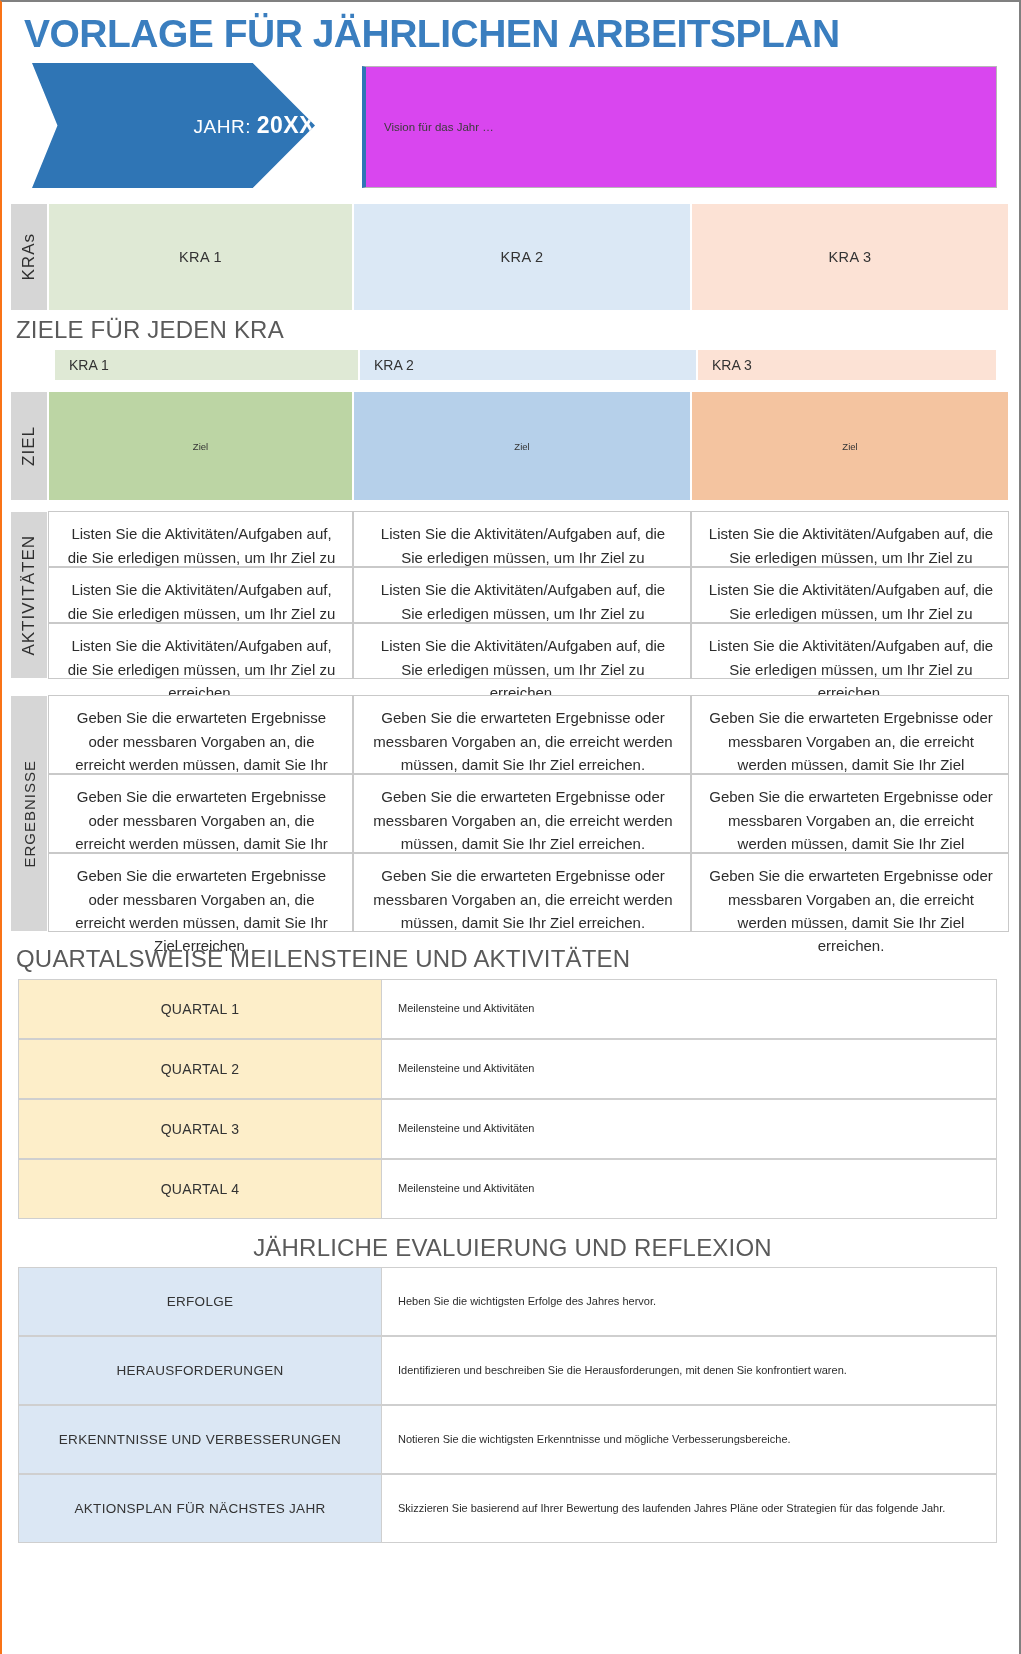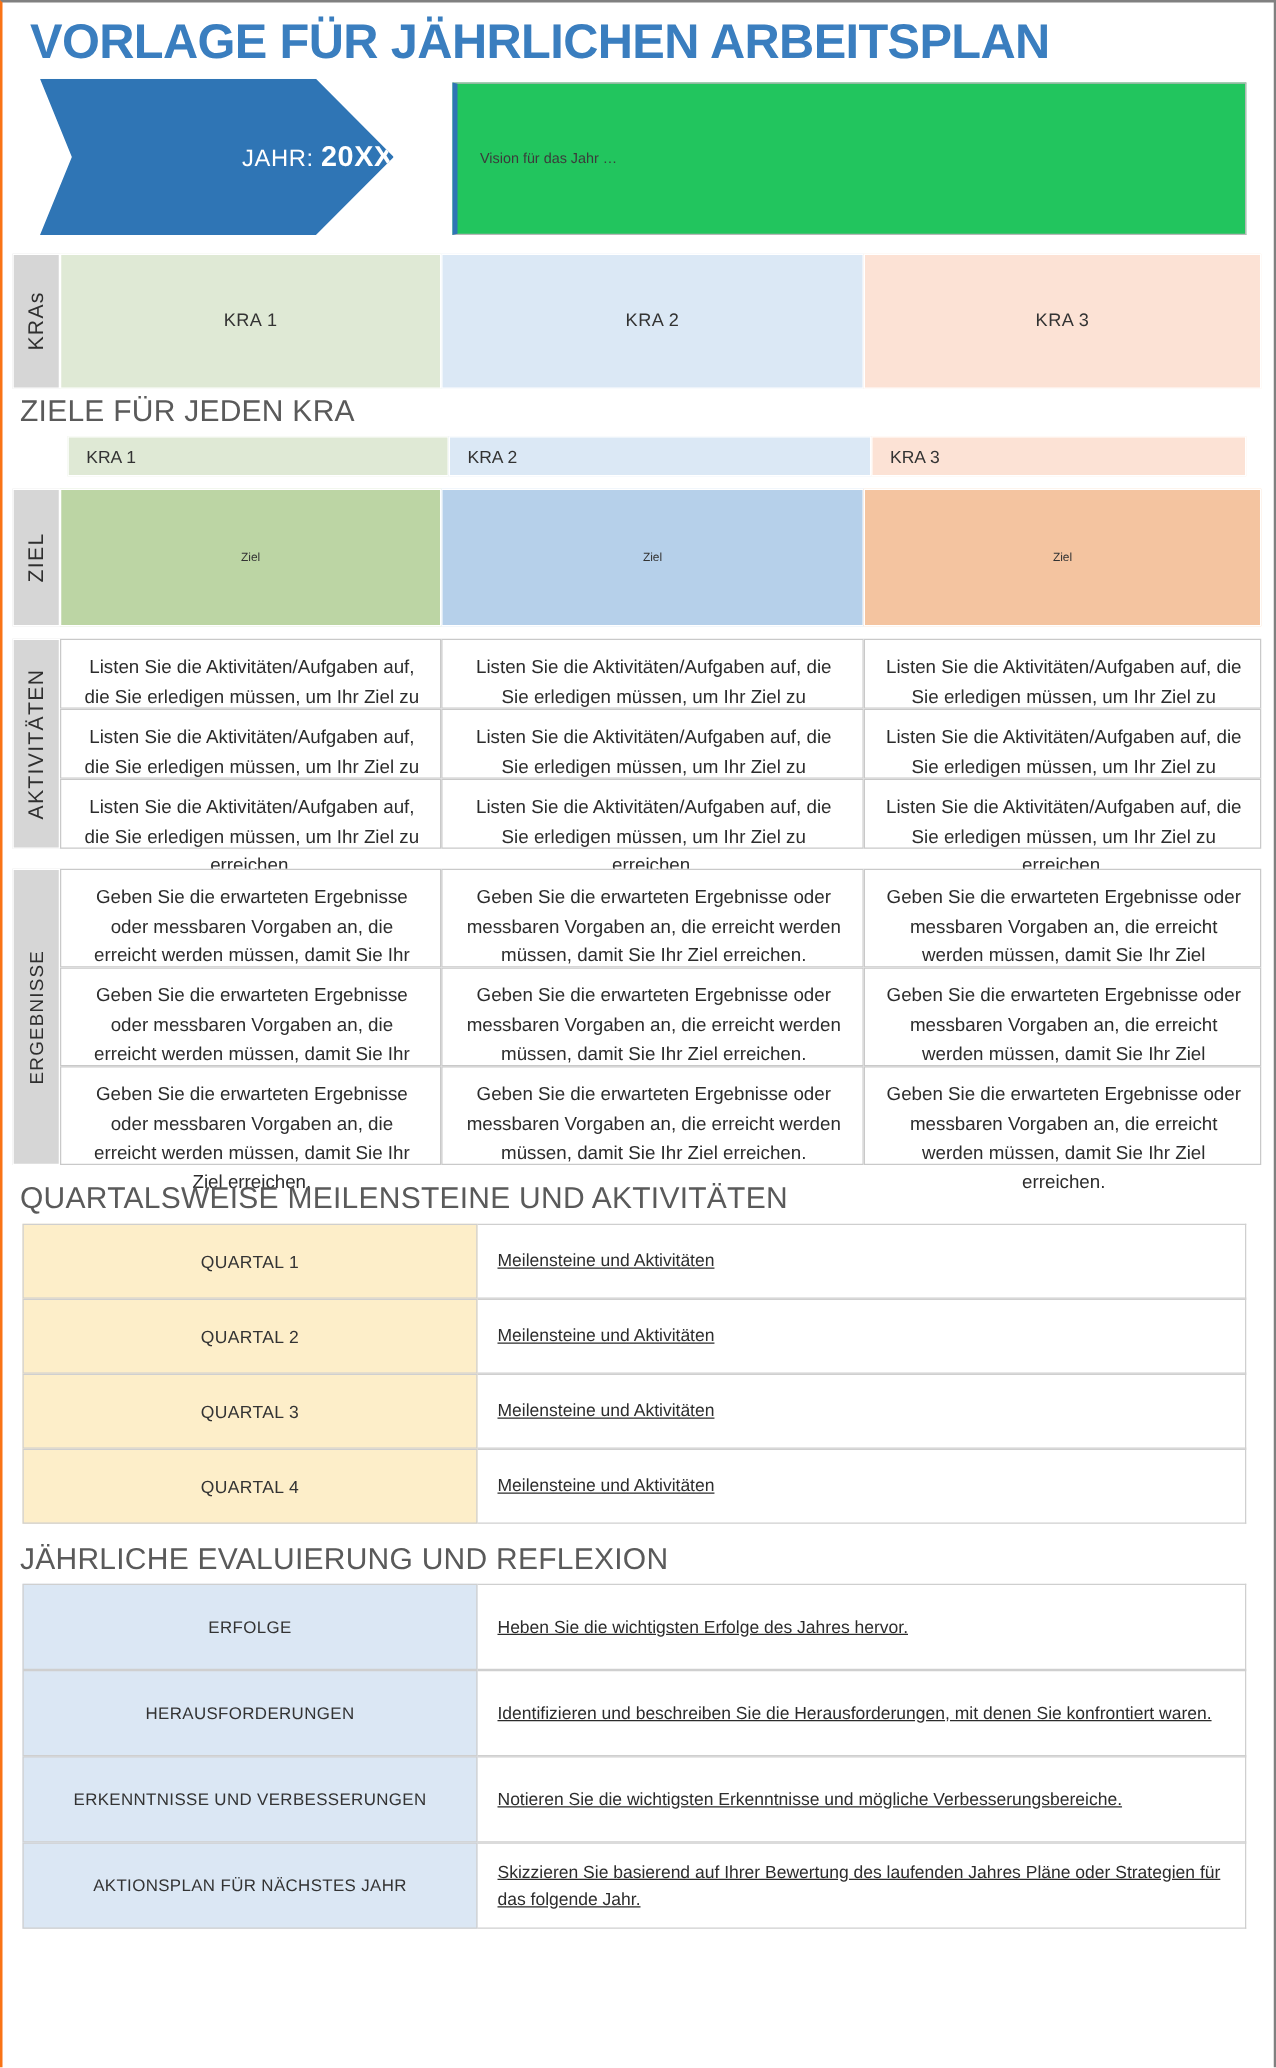--- a/index.html
+++ b/index.html
@@ -70,21 +70,21 @@
 
   .vision-box {
     position: absolute;
     left: 352px;
     top: 3px;
     right: 12px;
     height: 122px;
     box-sizing: border-box;
     border: 1px solid #b7b7b7;
     border-left: 4px solid #2f75b5;
-    background: #22c55e;
+    background: #d946ef;
     display: flex;
     align-items: center;
   }
   .vision-text {
     font-size: 11.5px;
     color: #3b3b3b;
     padding-left: 18px;
   }
 
   
@@ -202,27 +202,26 @@
     justify-content: center;
     font-size: 14px;
     letter-spacing: 0.3px;
     color: #333333;
   }
   .tc-body {
     flex: 1 1 auto;
     box-sizing: border-box;
     border: 1px solid #cfcfcf;
     border-left: none;
-    font-size: 14px;
+    font-size: 11px;
     color: #2c2c2c;
     padding: 0 0 0 16px;
     display: flex;
     align-items: center;
     line-height: 1.55;
-    text-decoration: underline;
   }
   .q-row .tc-label, .q-row .tc-body { height: 60px; }
   .bg-y { background: #fdeec9; }
 
   .e-row .tc-label, .e-row .tc-body { height: 69px; }
   .bg-b3 { background: #dbe7f4; }
   .e-row .tc-label { font-size: 13.5px; }
 </style>
 </head>
 <body>
@@ -336,21 +335,21 @@
       <div class="two-col-row q-row">
         <div class="tc-label bg-y">QUARTAL 3</div>
         <div class="tc-body">Meilensteine und Aktivitäten</div>
       </div>
       <div class="two-col-row q-row">
         <div class="tc-label bg-y">QUARTAL 4</div>
         <div class="tc-body">Meilensteine und Aktivitäten</div>
       </div>
     </div>
 
-    <div class="section-title" style="padding-top:16px;">JÄHRLICHE EVALUIERUNG UND REFLEXION</div>
+    <div class="section-title" style="padding-top:16px;text-align:center;">JÄHRLICHE EVALUIERUNG UND REFLEXION</div>
     <div class="two-col-table">
       <div class="two-col-row e-row">
         <div class="tc-label bg-b3">ERFOLGE</div>
         <div class="tc-body">Heben Sie die wichtigsten Erfolge des Jahres hervor.</div>
       </div>
       <div class="two-col-row e-row">
         <div class="tc-label bg-b3">HERAUSFORDERUNGEN</div>
         <div class="tc-body">Identifizieren und beschreiben Sie die Herausforderungen, mit denen Sie konfrontiert waren.</div>
       </div>
       <div class="two-col-row e-row">

